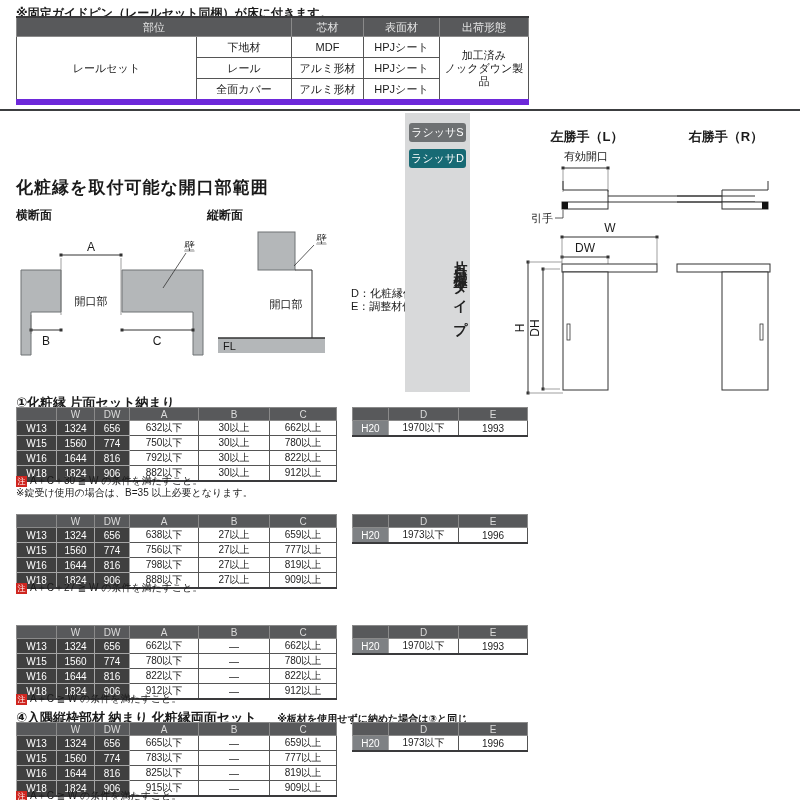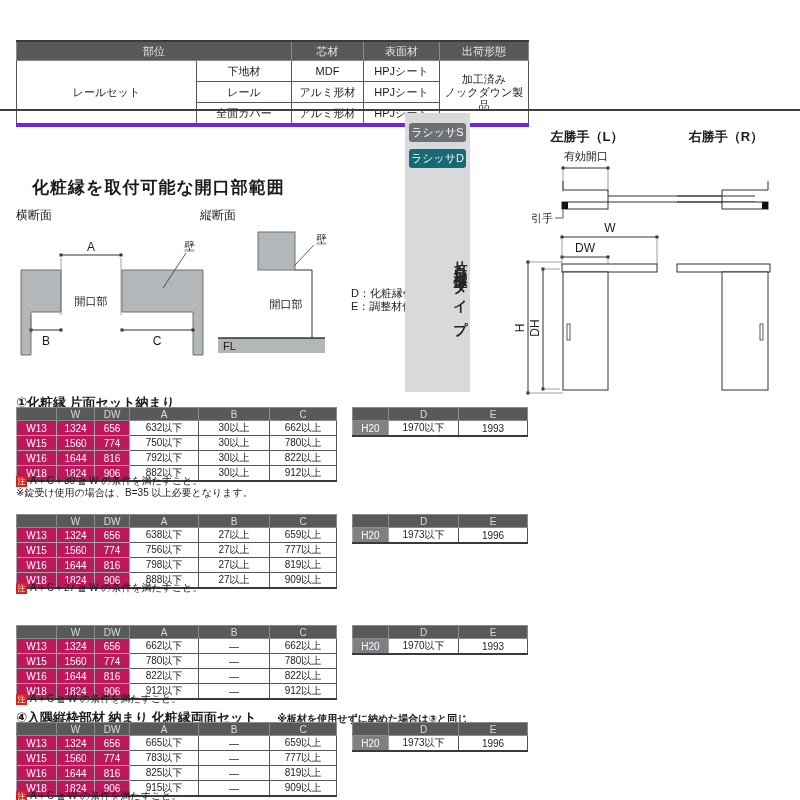--- a/index.html
+++ b/index.html
@@ -4,34 +4,34 @@
 <style>
   html,body{margin:0;padding:0;background:#fff;}
   .page{position:relative;width:800px;height:800px;background:#fff;overflow:hidden;
         font-family:"Liberation Sans","DejaVu Sans",sans-serif;color:#1a1a1a;}
   .abs{position:absolute;}
 
   
   .top-note{left:16px;top:5px;font-size:12px;font-weight:600;}
 
   
-  .spec-table{left:16px;top:40px;border-collapse:collapse;table-layout:fixed;
-              border-top:2px solid #3a3a3c;border-bottom:4px solid #6d28d9;}
+  .spec-table{left:16px;top:16px;border-collapse:collapse;table-layout:fixed;
+              border-top:2px solid #3a3a3c;border-bottom:6px solid #6d28d9;}
   .spec-table th{background:#58595b;color:#e4e4e4;font-weight:normal;font-size:11px;
                  border:1px solid #8a8a8a;height:18px;padding:0;}
   .spec-table td{border:1px solid #555;font-size:11px;text-align:center;height:20px;padding:0 4px;background:#fff;}
   .spec-table td.ship{white-space:pre-line;line-height:13px;}
 
   .rule{left:0;top:109px;width:800px;height:2px;background:#3c3e40;}
 
   
-  .main-heading{left:16px;top:176px;font-size:17px;font-weight:bold;letter-spacing:1px;margin-left:16px;}
-  .sub-label{font-size:12px;font-weight:normal;}
+  .main-heading{left:16px;top:176px;font-size:17px;font-weight:bold;letter-spacing:1px;}
+  .sub-label{font-size:12px;font-weight:bold;}
   .cross-label{left:16px;top:207px;}
-  .vert-label{left:200px;top:207px;}
+  .vert-label{left:207px;top:207px;}
 
   svg{position:absolute;overflow:visible;}
   svg text{font-family:"Liberation Sans","DejaVu Sans",sans-serif;fill:#1a1a1a;}
   .cross-svg{left:0;top:218px;}
   .door-svg{left:480px;top:112px;}
 
   .legend{left:323px;top:287px;font-size:11px;line-height:13px;margin-left:28px;}
 
   
   .side-panel{left:405px;top:113px;width:65px;height:279px;background:#d8d9da;}
@@ -47,36 +47,37 @@
   .section{left:0;width:796px;position:absolute;}
   .sec-title-row{position:absolute;left:16px;top:0;white-space:nowrap;}
   .sec-title{font-size:13px;font-weight:bold;}
   .sec-subtitle{font-size:10px;font-weight:bold;margin-left:16px;}
   .dim-table{position:absolute;left:16px;top:14px;border-collapse:collapse;table-layout:fixed;
              border:1px solid #444;border-bottom:2px solid #3a3a3c;}
   .dim-table th,.h-table th{background:#58595b;color:#dcdcdc;font-weight:normal;font-size:10px;
              border:1px solid #8a8a8a;height:12px;padding:0;}
   .dim-table td,.h-table td{font-size:10px;text-align:center;height:12px;padding:0;
              border:1px solid #555;background:#fff;color:#222;}
-  .dim-table td:nth-child(-n+3){background:#be185d;color:#fff;border-color:#a5a5a5;}
+  .dim-table td:nth-child(-n+3){background:#404040;color:#fff;border-color:#a5a5a5;}
   .h-table{position:absolute;left:352px;top:14px;border-collapse:collapse;table-layout:fixed;
            border:1px solid #444;border-bottom:2px solid #3a3a3c;}
   .h-table td:first-child{background:#7e8184;color:#fff;border-color:#a5a5a5;}
 
   .note-line{position:absolute;left:16px;font-size:10px;display:flex;align-items:center;white-space:nowrap;}
   .note-1{top:81px;}
   .note-2{top:93px;}
   .note-badge{display:inline-block;width:11px;height:11px;background:#cf2620;color:#fff;
               font-size:8px;line-height:11px;text-align:center;margin-right:3px;flex:0 0 auto;}
 </style>
 </head>
 <body>
 
 <div class="page">
 
+  <div class="abs top-note">※固定ガイドピン（レールセット同梱）が床に付きます。</div>
 
   <table class="abs spec-table">
     <colgroup>
         <col style="width:180px">
         <col style="width:95px">
         <col style="width:72px">
         <col style="width:76px">
         <col style="width:89px">
       </colgroup>
     <thead>

